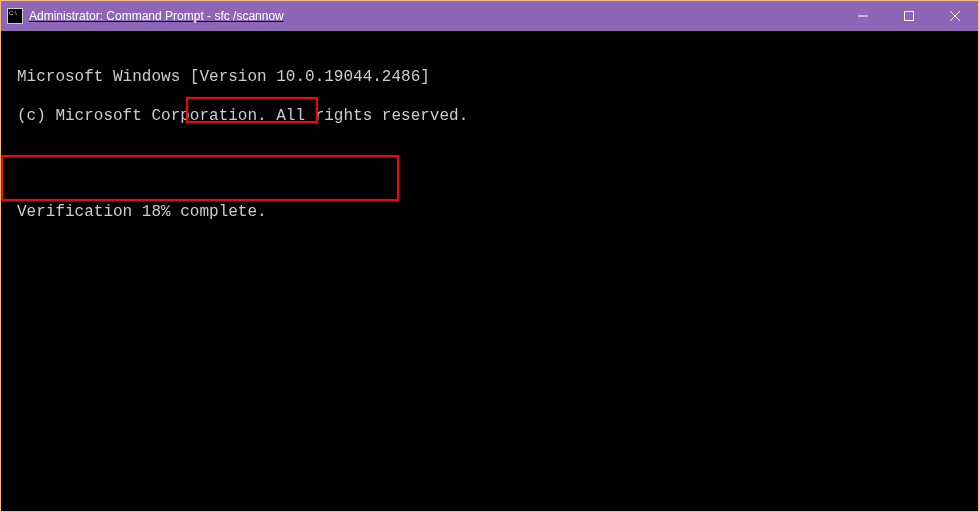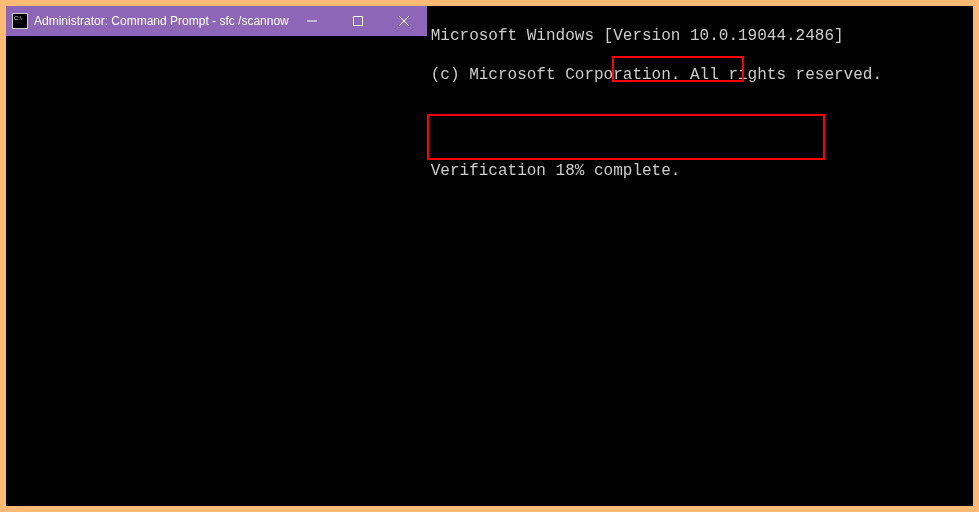--- a/index.html
+++ b/index.html
@@ -11,23 +11,24 @@
       background: #1a1a1a;
       font-family: Consolas, "Courier New", monospace;
       width: 979px;
       height: 512px;
       overflow: hidden;
     }
     .window {
       width: 979px;
       height: 512px;
       background: #000;
-      border: 6px solid #fdba74;
+      border: 1px solid #fdba74;
       display: flex;
-      flex-direction: row;
+      flex-direction: column;
+      text-decoration: underline;
     }
     .titlebar {
       height: 30px;
       background: #8e66b8;
       display: flex;
       align-items: center;
       padding: 0 0 0 6px;
       color: #fff;
       font-family: "Segoe UI", sans-serif;
       font-size: 12px;
@@ -67,27 +68,28 @@
       align-items: center;
       justify-content: center;
       color: #fff;
       font-size: 10px;
       cursor: pointer;
     }
     .terminal {
       flex: 1;
       background: #000;
       color: #ccc;
-      padding: 2px 4px;
+      padding: 2px 16px;
       font-size: 16px;
       line-height: 1.2;
       font-family: Consolas, "Courier New", monospace;
       white-space: pre;
       overflow: hidden;
       position: relative;
+      margin-top: 16px;
     }
     .line {
       display: block;
     }
     .highlight-box-1 {
       position: absolute;
       border: 2px solid #ff0000;
       top: 50px;
       left: 185px;
       width: 132px;

